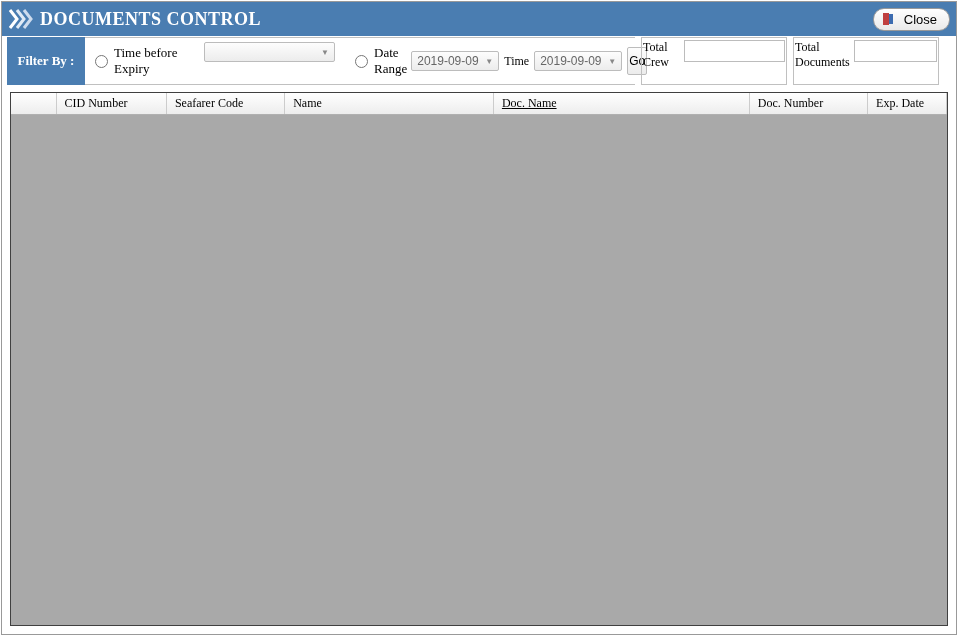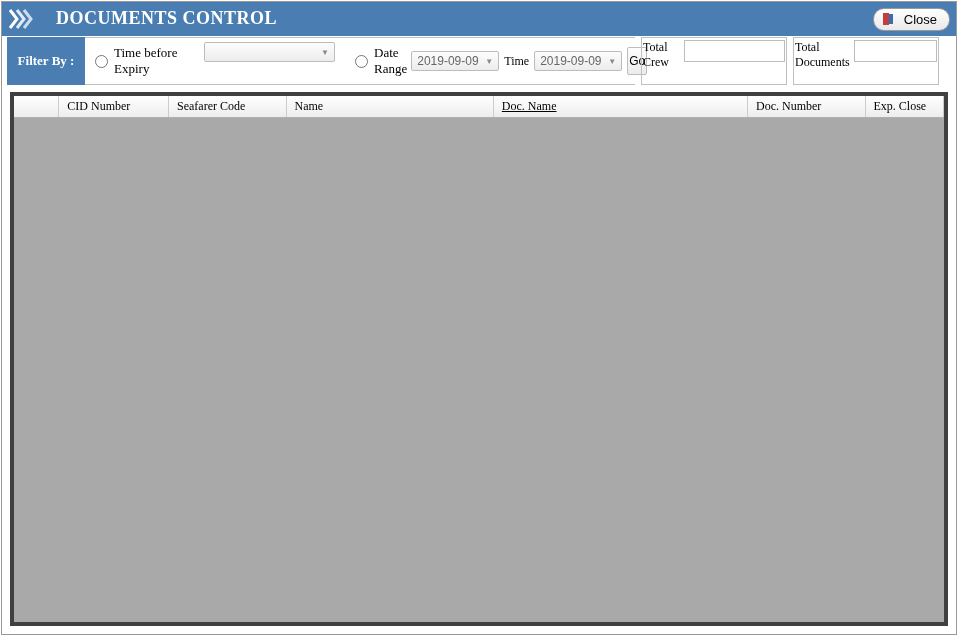--- a/index.html
+++ b/index.html
@@ -25,22 +25,22 @@
     .titlebar {
       background: #4a7db1;
       height: 34px;
       display: flex;
       align-items: center;
       justify-content: space-between;
       padding: 0 6px 0 6px;
     }
     .titlebar-left {
       display: flex;
-      align-items: flex-start;
-      gap: 20px;
+      align-items: center;
+      gap: 4px;
     }
     .chevrons-icon {
       display: inline-flex;
       align-items: center;
     }
     .title-text {
       color: #fff;
       font-weight: bold;
       font-size: 18px;
       font-family: Georgia, 'Times New Roman', serif;
@@ -168,21 +168,21 @@
       width: 100%;
       height: 22px;
       border: 1px solid #bcbcbc;
       font-size: 12px;
       padding: 2px 4px;
       background: #fff;
     }
     
     .grid-container {
       margin: 6px 8px 8px 8px;
-      border: 4px solid #404040;
+      border: 1px solid #404040;
       height: 534px;
       background: #a9a9a9;
       overflow: hidden;
     }
     .grid-header {
       display: flex;
       background: linear-gradient(#ffffff, #ededed);
       border-bottom: 1px solid #b0b0b0;
       height: 22px;
     }
@@ -280,18 +280,18 @@
   </div>
 
   <div class="grid-container">
     <div class="grid-header">
       <div class="col col-status"></div>
       <div class="col col-cid">CID Number</div>
       <div class="col col-seafarer">Seafarer Code</div>
       <div class="col col-name">Name</div>
       <div class="col col-docname">Doc. Name</div>
       <div class="col col-docnum">Doc. Number</div>
-      <div class="col col-expdate">Exp. Close</div>
+      <div class="col col-expdate">Exp. Date</div>
     </div>
     <div class="grid-body"></div>
   </div>
 
 </div>
 
 </body></html>

